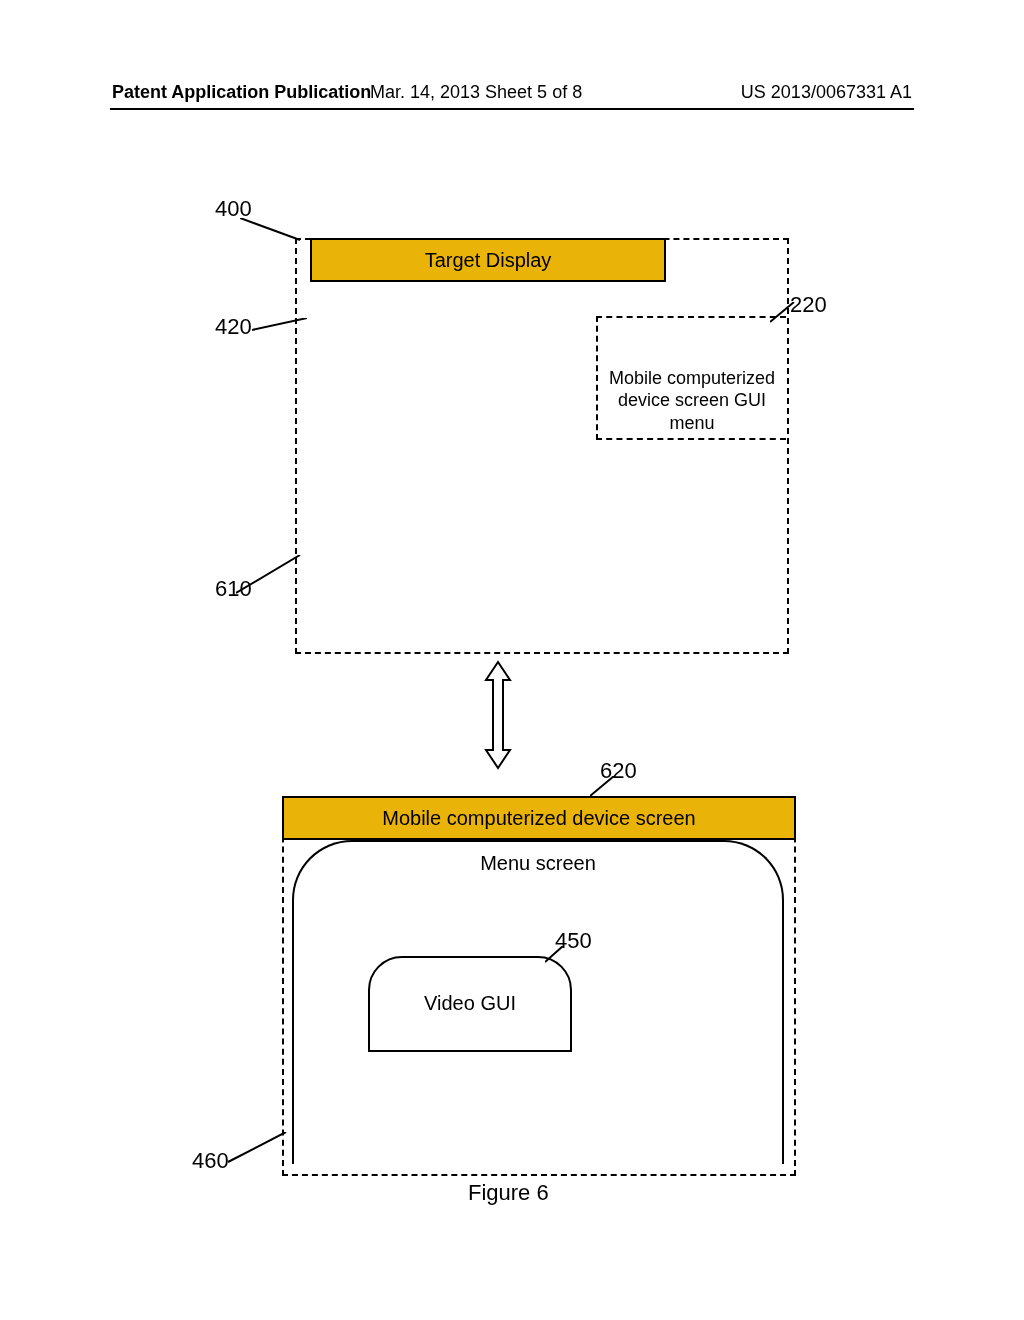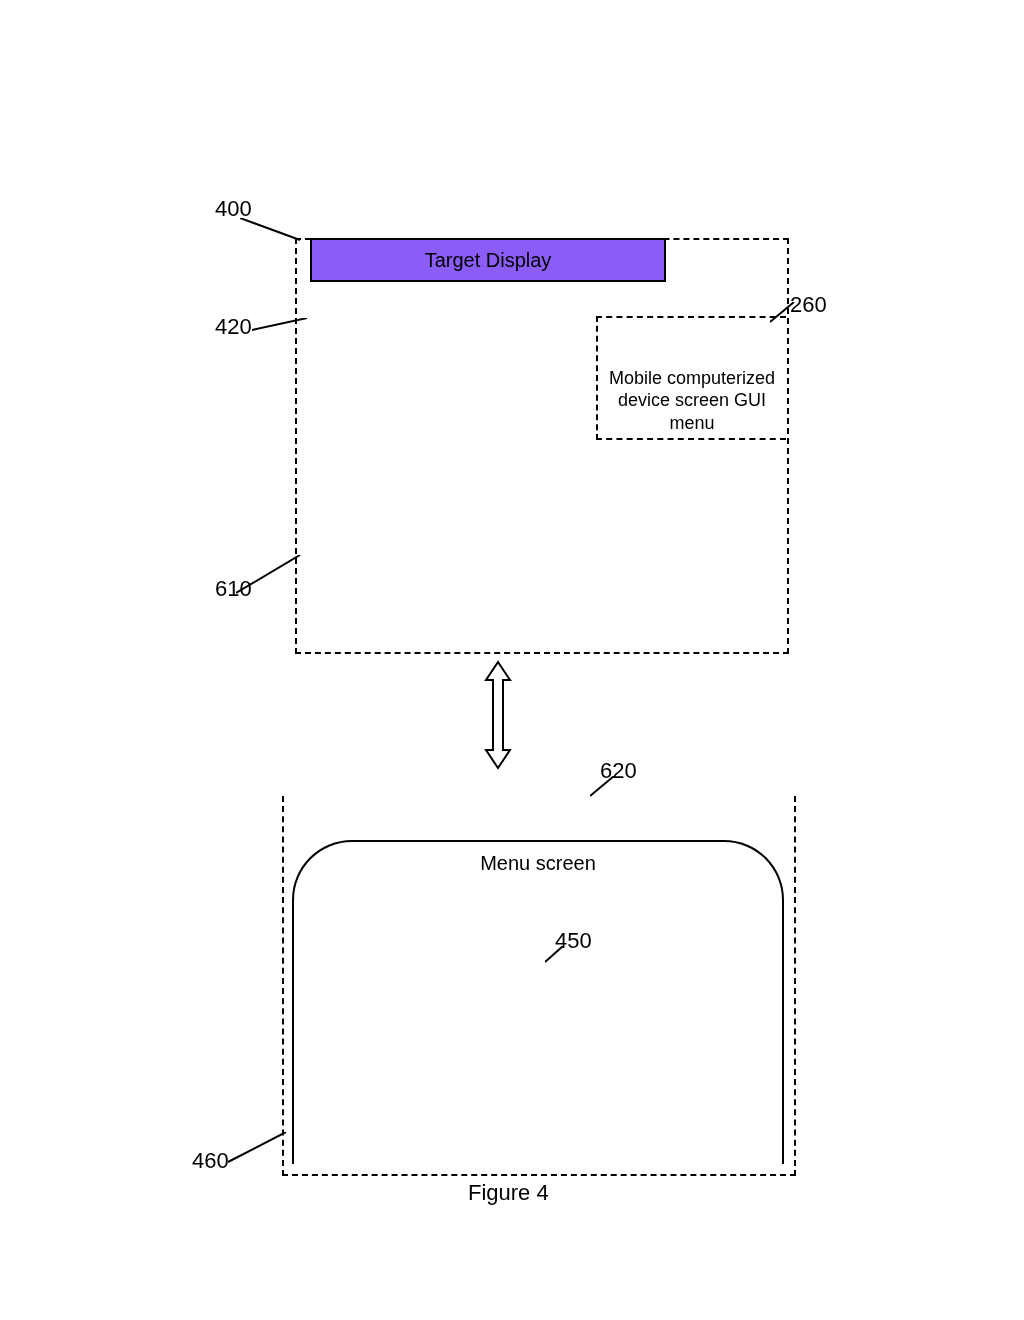--- a/index.html
+++ b/index.html
@@ -3,56 +3,62 @@
 <meta charset="utf-8">
 <style>
   html,body{margin:0;padding:0;background:#fff;font-family:Arial,Helvetica,sans-serif;color:#000}
   .page{position:relative;width:1024px;height:1320px}
   .hdr{position:absolute;top:82px;left:0;right:0;height:26px}
   .hdr-line{position:absolute;top:26px;left:110px;right:110px;border-top:2px solid #000}
   .hdr-left{position:absolute;left:112px;top:0;font-weight:bold;font-size:18px}
   .hdr-mid{position:absolute;left:370px;top:0;font-size:18px}
   .hdr-right{position:absolute;right:112px;top:0;font-size:18px}
   .lbl{position:absolute;font-size:22px}
-  .box-solid{position:absolute;border:2px solid #000;background:#8b5cf6}
+  .box-solid{position:absolute;border:2px solid #000;background:#eab308}
   .box-dash{position:absolute;border:2px dashed #000}
   .txt{font-size:20px;text-align:center}
   .small{font-size:18px;text-align:center;line-height:1.25}
   
   .darrow{position:absolute;left:480px;top:660px;width:36px;height:110px}
   .darrow svg{display:block}
   
   .rounded-top{position:absolute;border:2px solid #000;border-bottom:none;border-top-left-radius:60px;border-top-right-radius:60px}
   .figcap{position:absolute;font-size:22px}
 </style>
 </head>
 <body>
 
 <div class="page">
 
+  <div class="hdr">
+    <span class="hdr-left">Patent Application Publication</span>
+    <span class="hdr-mid">Mar. 14, 2013  Sheet 5 of 8</span>
+    <span class="hdr-right">US 2013/0067331 A1</span>
+    <div class="hdr-line"></div>
+  </div>
 
   <span class="lbl" style="left:215px;top:196px">400</span>
 
   <svg style="position:absolute;left:240px;top:218px" width="70" height="30">
     <line x1="0" y1="0" x2="60" y2="22" stroke="#000" stroke-width="2"></line>
   </svg>
 
   <div class="box-dash" style="left:295px;top:238px;width:490px;height:412px"></div>
 
   <div class="box-solid" style="left:310px;top:238px;width:352px;height:40px;display:flex;align-items:center;justify-content:center">
     <span class="txt">Target Display</span>
   </div>
 
   <span class="lbl" style="left:215px;top:314px">420</span>
   <svg style="position:absolute;left:252px;top:318px" width="60" height="24">
     <line x1="0" y1="12" x2="55" y2="0" stroke="#000" stroke-width="2"></line>
   </svg>
 
 
-  <span class="lbl" style="left:790px;top:292px">260</span>
+  <span class="lbl" style="left:790px;top:292px">220</span>
   <svg style="position:absolute;left:770px;top:302px" width="30" height="24">
     <line x1="0" y1="20" x2="24" y2="0" stroke="#000" stroke-width="2"></line>
   </svg>
 
   <div class="box-dash" style="left:596px;top:316px;width:180px;height:112px;display:flex;align-items:flex-end;justify-content:center;padding:4px;border-right:none">
     <span class="small">Mobile computerized device screen GUI menu</span>
   </div>
 
   <span class="lbl" style="left:215px;top:576px">610</span>
   <svg style="position:absolute;left:236px;top:555px" width="70" height="40">
@@ -65,31 +71,37 @@
     </svg>
   </div>
 
   <span class="lbl" style="left:600px;top:758px">620</span>
   <svg style="position:absolute;left:590px;top:776px" width="30" height="24">
     <line x1="0" y1="20" x2="24" y2="0" stroke="#000" stroke-width="2"></line>
   </svg>
 
   <div class="box-dash" style="left:282px;top:796px;width:510px;height:378px;border-top:none"></div>
 
+  <div class="box-solid" style="left:282px;top:796px;width:510px;height:40px;display:flex;align-items:center;justify-content:center">
+    <span class="txt">Mobile computerized device  screen</span>
+  </div>
 
   <div class="rounded-top" style="left:292px;top:840px;width:488px;height:322px">
     <span class="txt" style="position:absolute;left:0;right:0;top:10px">Menu screen</span>
   </div>
 
   <span class="lbl" style="left:555px;top:928px">450</span>
   <svg style="position:absolute;left:545px;top:946px" width="24" height="20">
     <line x1="0" y1="16" x2="18" y2="0" stroke="#000" stroke-width="2"></line>
   </svg>
 
+  <div class="rounded-top" style="left:368px;top:956px;width:200px;height:92px;border-top-left-radius:34px;border-top-right-radius:34px;border-bottom:2px solid #000">
+    <span class="txt" style="position:absolute;left:0;right:0;top:34px">Video GUI</span>
+  </div>
 
   <span class="lbl" style="left:192px;top:1148px">460</span>
   <svg style="position:absolute;left:228px;top:1132px" width="64" height="34">
     <line x1="0" y1="30" x2="58" y2="0" stroke="#000" stroke-width="2"></line>
   </svg>
 
-  <span class="figcap" style="left:468px;top:1180px">Figure 4</span>
+  <span class="figcap" style="left:468px;top:1180px">Figure 6</span>
 
 </div>
 
 </body></html>

